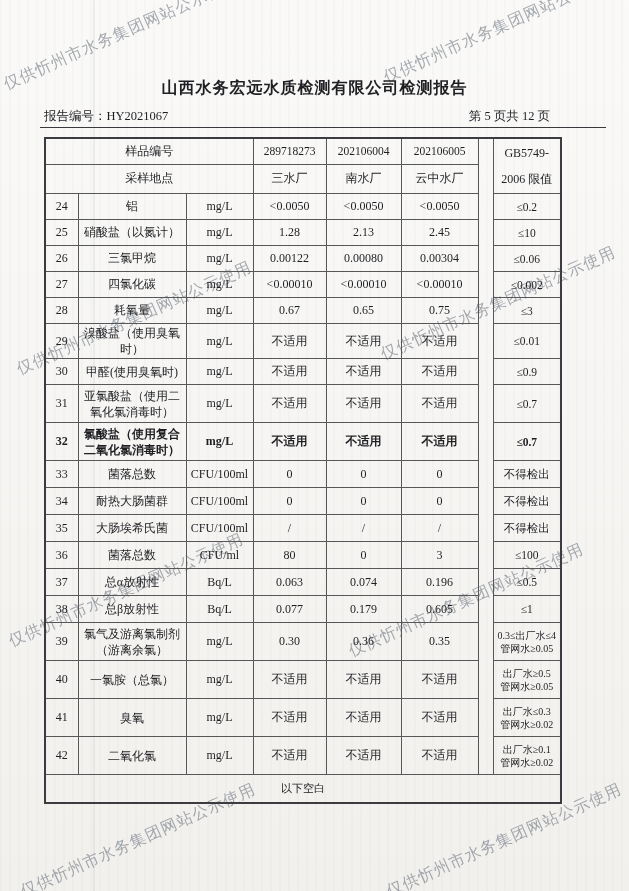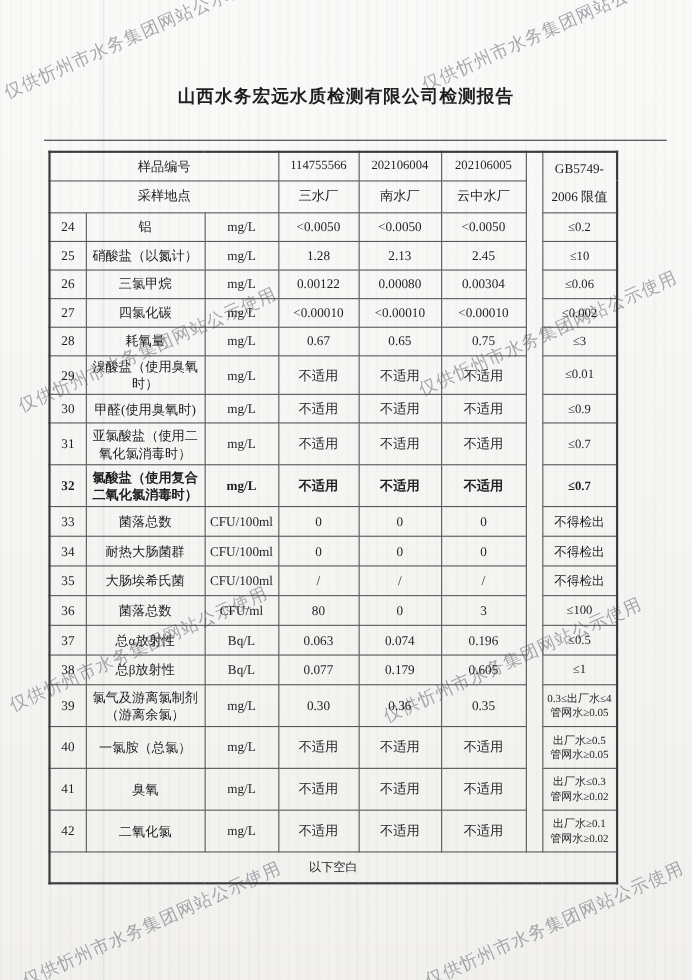--- a/index.html
+++ b/index.html
@@ -75,38 +75,42 @@
     <div class="wm" style="left:18px;top:360px">仅供忻州市水务集团网站公示使用</div>
     <div class="wm" style="left:382px;top:345px">仅供忻州市水务集团网站公示使用</div>
     <div class="wm" style="left:10px;top:632px">仅供忻州市水务集团网站公示使用</div>
     <div class="wm" style="left:350px;top:642px">仅供忻州市水务集团网站公示使用</div>
     <div class="wm" style="left:22px;top:882px">仅供忻州市水务集团网站公示使用</div>
     <div class="wm" style="left:388px;top:882px">仅供忻州市水务集团网站公示使用</div>
   </div>
 
   <div class="title">山西水务宏远水质检测有限公司检测报告</div>
 
+  <div class="meta">
+    <span>报告编号：HY2021067</span>
+    <span>第 5 页共 12 页</span>
+  </div>
 
   <div class="rule"></div>
 
   <table class="report">
     <colgroup>
       <col style="width:33px">
         <col style="width:108px">
         <col style="width:67px">
       <col style="width:73px">
         <col style="width:75px">
         <col style="width:77px">
       <col style="width:15px">
         <col style="width:68px">
     </colgroup>
     <tbody id="tbody">
       <tr style="height:26px">
         <td colspan="3" class="hdr-merge">样品编号</td>
-        <td class="id-cell">114755566</td>
+        <td class="id-cell">289718273</td>
         <td class="id-cell">202106004</td>
         <td class="id-cell">202106005</td>
         <td rowspan="21" class="gap-cell"></td>
         <td rowspan="2" class="limit-hdr">GB5749-
 2006 限值</td>
       </tr>
       <tr style="height:29px">
         <td colspan="3" class="hdr-merge">采样地点</td>
         <td>三水厂</td>
         <td>南水厂</td>

